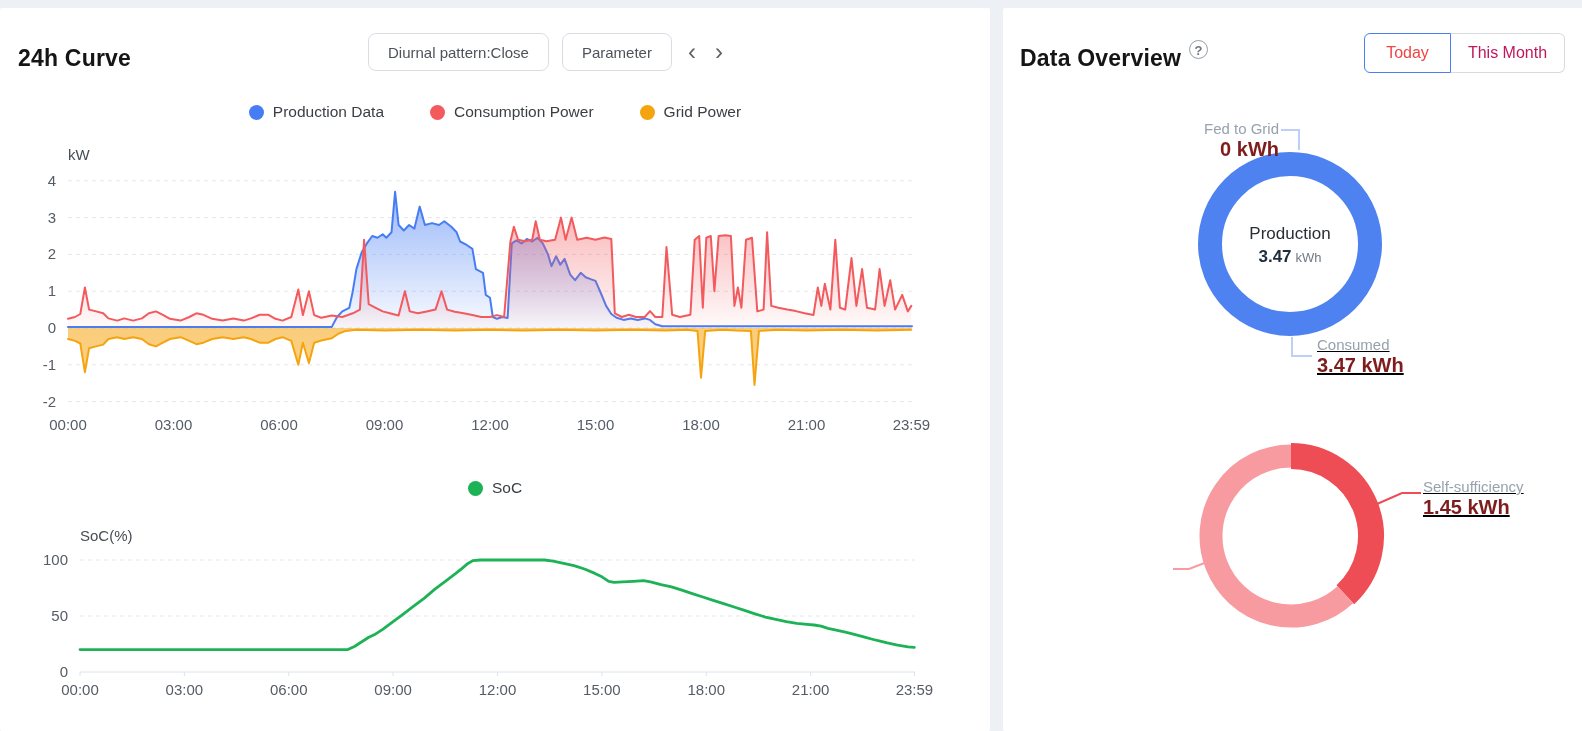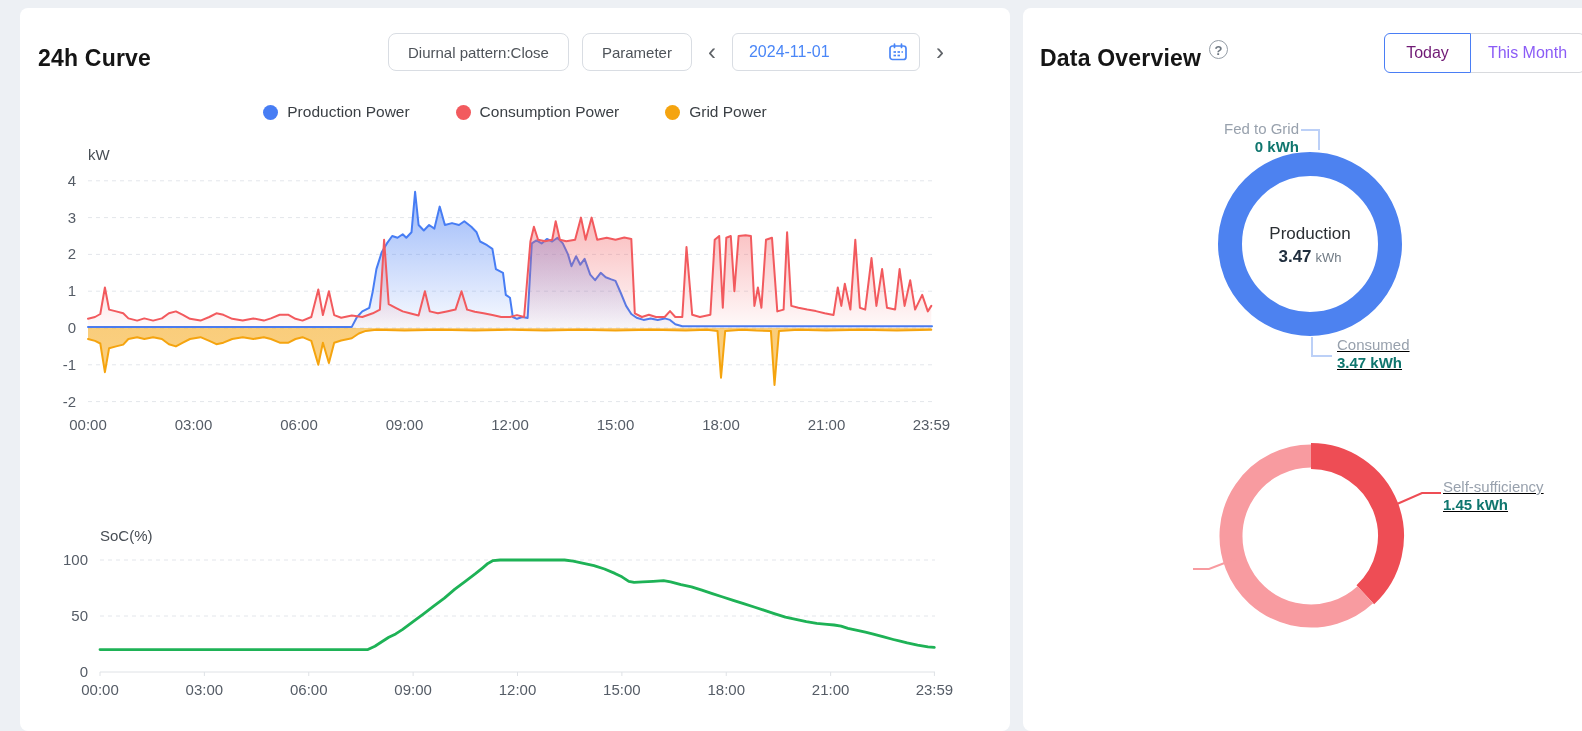--- a/index.html
+++ b/index.html
@@ -1,17 +1,17 @@
 <!DOCTYPE html>
 <html><head>
 <meta charset="utf-8">
 <style>
   html,body{margin:0;padding:0;background:#edf0f4;font-family:"Liberation Sans","DejaVu Sans",sans-serif;}
   .stage{position:relative;width:1582px;height:731px;background:#edf0f4;overflow:hidden;}
-  .panel{position:absolute;top:8px;bottom:0;background:#ffffff;border-radius:8px;margin-left:20px;}
+  .panel{position:absolute;top:8px;bottom:0;background:#ffffff;border-radius:2px;}
   .panel-left{left:0;width:990px;}
   .panel-right{left:1003px;width:598px;}
   .panel-title{position:absolute;font-size:23px;font-weight:700;color:#151515;letter-spacing:.2px;}
   
   .controls{position:absolute;left:368px;top:25px;display:flex;align-items:flex-start;}
   .btn{height:38px;padding:0 19px;border:1px solid #d9dde3;border-radius:8px;background:#fff;
        font-size:15px;color:#4e5359;font-family:inherit;cursor:pointer;white-space:nowrap;}
   .chev{width:14px;text-align:center;font-size:24px;color:#5f6368;line-height:38px;cursor:pointer;user-select:none;}
   .gap13{margin-left:13px;}
   .datebox{height:38px;width:188px;border:1px solid #d9dde3;border-radius:6px;display:flex;align-items:center;
@@ -24,64 +24,51 @@
   .lg-txt{font-size:15.5px;color:#3a3f44;}
   
   .chart-mount{position:absolute;left:0;}
   text.tick{font-size:15px;fill:#555c66;font-family:"Liberation Sans",sans-serif;}
   text.axis-name{font-size:15px;fill:#474d54;font-family:"Liberation Sans",sans-serif;}
   
   .help{position:absolute;left:186px;top:32px;width:19px;height:19px;border:1.5px solid #959da6;border-radius:50%;
         color:#6e7781;font-size:13px;line-height:19px;text-align:center;box-sizing:border-box;font-weight:700;}
   .toggle{position:absolute;left:361px;top:25px;display:flex;height:40px;}
   .tab{height:40px;box-sizing:border-box;background:#fff;font-size:16px;font-family:inherit;cursor:pointer;}
-  .tab-today{width:87px;border:1px solid #4a7ef5;border-radius:6px 0 0 6px;color:#701a75;z-index:2;}
-  .tab-month{width:114px;border:1px solid #d8dade;border-left:none;border-radius:0 6px 6px 0;color:#8b5cf6;}
+  .tab-today{width:87px;border:1px solid #4a7ef5;border-radius:6px 0 0 6px;color:#ef4444;z-index:2;}
+  .tab-month{width:114px;border:1px solid #d8dade;border-left:none;border-radius:0 6px 6px 0;color:#be185d;}
   .donut-mount{position:absolute;width:300px;height:300px;}
   .donut-center{position:absolute;display:flex;flex-direction:column;align-items:center;gap:3px;}
   .dc-label{font-size:17px;color:#2b2f33;}
   .dc-val{font-size:17px;font-weight:700;color:#1f2d3d;}
   .dc-unit{font-size:13px;font-weight:400;color:#707a84;margin-left:4px;}
   .callout{position:absolute;line-height:1.15;}
   .co-label{font-size:15px;color:#98a1ad;}
-  .co-val{font-size:15px;font-weight:700;color:#0f766e;margin-top:1px;}
+  .co-val{font-size:20px;font-weight:700;color:#7f1d1d;margin-top:1px;}
   .ta-r{text-align:right;} .ta-l{text-align:left;text-decoration:underline;}
 </style>
 </head>
 <body>
 
 <div class="stage">
 
   <section class="panel panel-left">
     <h1 class="panel-title" style="left:18px;top:22px;">24h Curve</h1>
 
     <div class="controls">
       <button class="btn">Diurnal pattern:Close</button>
       <button class="btn gap13">Parameter</button>
       <span class="chev gap13">‹</span>
-      <div class="datebox gap13">
-        <span class="dateval">2024-11-01</span>
-        <svg width="18" height="18" viewBox="0 0 18 18">
-          <rect x="1" y="3" width="16" height="13.5" rx="2.5" fill="none" stroke="#4a86f7" stroke-width="1.7"></rect>
-          <line x1="5.5" y1="1" x2="5.5" y2="4.5" stroke="#4a86f7" stroke-width="1.7" stroke-linecap="round"></line>
-          <line x1="12.5" y1="1" x2="12.5" y2="4.5" stroke="#4a86f7" stroke-width="1.7" stroke-linecap="round"></line>
-          <line x1="4.5" y1="9" x2="7" y2="9" stroke="#4a86f7" stroke-width="1.7"></line>
-          <line x1="8.5" y1="9" x2="11" y2="9" stroke="#4a86f7" stroke-width="1.7"></line>
-          <line x1="12.5" y1="9" x2="14" y2="9" stroke="#4a86f7" stroke-width="1.7"></line>
-          <line x1="4.5" y1="12.5" x2="7" y2="12.5" stroke="#4a86f7" stroke-width="1.7"></line>
-          <line x1="8.5" y1="12.5" x2="11" y2="12.5" stroke="#4a86f7" stroke-width="1.7"></line>
-        </svg>
-      </div>
       <span class="chev gap13">›</span>
     </div>
 
     <div class="legend" style="top:95px;">
         <span class="lg-item">
           <span class="lg-dot" style="background: rgb(71, 125, 244);"></span>
-          <span class="lg-txt">Production Power</span>
+          <span class="lg-txt">Production Data</span>
         </span>
         <span class="lg-item">
           <span class="lg-dot" style="background: rgb(242, 90, 94);"></span>
           <span class="lg-txt">Consumption Power</span>
         </span>
         <span class="lg-item">
           <span class="lg-dot" style="background: rgb(245, 164, 15);"></span>
           <span class="lg-txt">Grid Power</span>
         </span>
       </div>
@@ -125,20 +112,26 @@
           <text x="911.4021666666666" y="292" text-anchor="middle" class="tick">23:59</text>
           <text x="68" y="22" class="axis-name">kW</text>
           <path d="M68.0,188.9L331.8,188.9L337.0,179.0L342.3,173.4L349.3,169.8L352.8,153.2L356.4,131.1L361.6,114.6L366.9,105.4L372.2,98.0L377.5,99.8L382.7,96.2L386.3,99.8L391.5,94.3L395.1,53.8L398.6,87.0L403.8,92.5L409.1,87.0L414.4,90.6L419.7,68.6L424.9,87.0L432.0,85.1L439.0,87.0L444.3,83.3L451.3,88.8L456.6,94.3L460.1,103.5L467.1,107.2L472.4,110.9L475.9,131.1L483.0,134.8L485.8,156.9L490.0,159.8L492.8,179.0L497.0,180.8L502.3,179.0L507.6,180.1L511.8,105.4L516.4,102.4L521.6,105.4L526.9,100.9L532.2,103.5L537.5,99.8L542.8,105.4L548.0,116.4L551.5,128.2L556.1,118.2L560.3,126.7L564.6,120.8L570.2,136.6L575.1,142.2L580.7,134.8L585.7,139.2L591.3,141.4L595.5,142.9L600.8,155.0L606.1,167.9L611.3,176.0L616.6,179.7L623.6,181.9L630.7,180.4L637.7,181.9L644.7,180.4L650.0,181.9L655.3,186.3L662.3,188.2L912.0,188.2L912.0,190.0L68.0,190.0Z" fill="url(#power-chart-g0)"></path>
           <path d="M68.0,188.9L331.8,188.9L337.0,179.0L342.3,173.4L349.3,169.8L352.8,153.2L356.4,131.1L361.6,114.6L366.9,105.4L372.2,98.0L377.5,99.8L382.7,96.2L386.3,99.8L391.5,94.3L395.1,53.8L398.6,87.0L403.8,92.5L409.1,87.0L414.4,90.6L419.7,68.6L424.9,87.0L432.0,85.1L439.0,87.0L444.3,83.3L451.3,88.8L456.6,94.3L460.1,103.5L467.1,107.2L472.4,110.9L475.9,131.1L483.0,134.8L485.8,156.9L490.0,159.8L492.8,179.0L497.0,180.8L502.3,179.0L507.6,180.1L511.8,105.4L516.4,102.4L521.6,105.4L526.9,100.9L532.2,103.5L537.5,99.8L542.8,105.4L548.0,116.4L551.5,128.2L556.1,118.2L560.3,126.7L564.6,120.8L570.2,136.6L575.1,142.2L580.7,134.8L585.7,139.2L591.3,141.4L595.5,142.9L600.8,155.0L606.1,167.9L611.3,176.0L616.6,179.7L623.6,181.9L630.7,180.4L637.7,181.9L644.7,180.4L650.0,181.9L655.3,186.3L662.3,188.2L912.0,188.2" fill="none" stroke="#477df4" stroke-width="2" stroke-linejoin="round" stroke-linecap="round"></path>
           <path d="M68.0,180.8L75.0,179.0L80.3,176.0L84.9,149.5L89.1,171.6L96.1,173.4L103.2,175.3L108.4,180.4L117.2,182.6L124.3,180.4L133.1,182.6L141.9,180.4L148.9,175.3L155.9,173.4L162.9,176.8L170.0,180.8L180.5,182.6L189.3,179.0L196.4,175.3L203.4,176.8L212.2,180.8L222.7,182.6L233.3,180.4L243.8,182.6L250.9,180.4L259.7,176.8L268.5,176.8L275.5,180.8L282.5,182.6L291.3,179.0L298.3,151.4L302.9,177.1L308.9,153.2L314.2,177.1L321.2,179.7L331.8,177.5L342.3,179.0L352.8,175.3L359.9,171.6L364.1,101.7L368.7,166.1L375.7,169.8L382.7,173.4L389.8,175.3L398.6,177.5L404.9,153.2L409.8,173.4L417.9,175.3L426.7,173.4L435.5,171.6L441.5,153.2L447.1,171.6L454.8,173.8L463.6,175.3L472.4,177.1L481.2,179.0L490.0,179.0L497.0,177.1L504.1,179.0L510.4,103.5L513.9,88.8L518.1,101.7L525.2,103.2L532.2,101.7L535.7,83.3L539.9,101.7L546.3,103.2L555.1,101.7L561.0,79.6L565.6,101.7L571.6,79.6L577.2,101.7L586.7,99.8L595.5,101.7L604.3,99.5L611.3,100.9L614.8,175.3L621.9,179.0L628.9,176.8L635.9,179.0L644.7,179.0L650.0,173.1L655.3,179.0L662.3,179.0L666.5,109.0L672.2,176.8L679.9,179.0L690.4,176.8L694.7,101.7L699.2,98.0L702.8,169.8L706.3,99.8L710.8,98.0L714.4,153.2L718.6,98.0L725.6,97.3L730.9,98.0L734.4,167.9L737.9,149.5L741.4,169.8L746.0,101.7L752.0,99.8L757.3,173.4L763.6,171.6L767.1,94.3L771.3,167.9L778.4,169.8L787.2,171.6L795.9,173.1L804.7,175.3L813.5,177.1L817.8,149.5L821.3,167.9L824.8,145.8L830.4,171.6L835.3,101.7L839.9,169.8L845.2,171.6L851.5,120.1L856.4,167.9L862.1,131.1L867.0,169.8L875.1,171.6L879.6,131.1L884.6,167.9L890.2,142.2L895.1,171.6L902.2,156.9L907.8,173.4L911.3,167.9L911.3,190.0L68.0,190.0Z" fill="url(#power-chart-g1)"></path>
           <path d="M68.0,180.8L75.0,179.0L80.3,176.0L84.9,149.5L89.1,171.6L96.1,173.4L103.2,175.3L108.4,180.4L117.2,182.6L124.3,180.4L133.1,182.6L141.9,180.4L148.9,175.3L155.9,173.4L162.9,176.8L170.0,180.8L180.5,182.6L189.3,179.0L196.4,175.3L203.4,176.8L212.2,180.8L222.7,182.6L233.3,180.4L243.8,182.6L250.9,180.4L259.7,176.8L268.5,176.8L275.5,180.8L282.5,182.6L291.3,179.0L298.3,151.4L302.9,177.1L308.9,153.2L314.2,177.1L321.2,179.7L331.8,177.5L342.3,179.0L352.8,175.3L359.9,171.6L364.1,101.7L368.7,166.1L375.7,169.8L382.7,173.4L389.8,175.3L398.6,177.5L404.9,153.2L409.8,173.4L417.9,175.3L426.7,173.4L435.5,171.6L441.5,153.2L447.1,171.6L454.8,173.8L463.6,175.3L472.4,177.1L481.2,179.0L490.0,179.0L497.0,177.1L504.1,179.0L510.4,103.5L513.9,88.8L518.1,101.7L525.2,103.2L532.2,101.7L535.7,83.3L539.9,101.7L546.3,103.2L555.1,101.7L561.0,79.6L565.6,101.7L571.6,79.6L577.2,101.7L586.7,99.8L595.5,101.7L604.3,99.5L611.3,100.9L614.8,175.3L621.9,179.0L628.9,176.8L635.9,179.0L644.7,179.0L650.0,173.1L655.3,179.0L662.3,179.0L666.5,109.0L672.2,176.8L679.9,179.0L690.4,176.8L694.7,101.7L699.2,98.0L702.8,169.8L706.3,99.8L710.8,98.0L714.4,153.2L718.6,98.0L725.6,97.3L730.9,98.0L734.4,167.9L737.9,149.5L741.4,169.8L746.0,101.7L752.0,99.8L757.3,173.4L763.6,171.6L767.1,94.3L771.3,167.9L778.4,169.8L787.2,171.6L795.9,173.1L804.7,175.3L813.5,177.1L817.8,149.5L821.3,167.9L824.8,145.8L830.4,171.6L835.3,101.7L839.9,169.8L845.2,171.6L851.5,120.1L856.4,167.9L862.1,131.1L867.0,169.8L875.1,171.6L879.6,131.1L884.6,167.9L890.2,142.2L895.1,171.6L902.2,156.9L907.8,173.4L911.3,167.9" fill="none" stroke="#f25a5e" stroke-width="2" stroke-linejoin="round" stroke-linecap="round"></path>
           <path d="M68.0,201.0L75.0,202.9L80.3,205.5L84.9,234.2L89.1,210.2L96.1,208.4L103.2,206.6L108.4,201.0L117.2,199.2L124.3,201.0L133.1,199.2L141.9,201.0L148.9,206.2L155.9,208.4L162.9,204.7L170.0,201.0L180.5,199.2L189.3,202.9L196.4,206.2L203.4,204.7L212.2,201.0L222.7,199.2L233.3,201.0L243.8,199.2L250.9,201.0L259.7,204.7L268.5,204.7L275.5,201.0L282.5,199.2L291.3,202.9L298.3,226.8L302.9,204.7L308.9,225.0L314.2,204.7L321.2,202.5L331.8,200.3L338.8,195.5L345.8,192.9L356.4,191.8L384.5,192.6L419.7,191.8L454.8,192.6L490.0,191.8L525.2,192.6L560.3,191.8L595.5,192.6L630.7,191.8L665.8,192.6L686.9,191.8L697.5,192.9L701.0,239.7L705.2,192.9L722.1,191.8L736.2,192.6L750.9,192.9L754.5,247.0L759.0,192.9L778.4,191.8L806.5,192.6L841.7,191.8L876.8,192.6L911.3,191.8L911.3,190.0L68.0,190.0Z" fill="url(#power-chart-g2)"></path>
           <path d="M68.0,201.0L75.0,202.9L80.3,205.5L84.9,234.2L89.1,210.2L96.1,208.4L103.2,206.6L108.4,201.0L117.2,199.2L124.3,201.0L133.1,199.2L141.9,201.0L148.9,206.2L155.9,208.4L162.9,204.7L170.0,201.0L180.5,199.2L189.3,202.9L196.4,206.2L203.4,204.7L212.2,201.0L222.7,199.2L233.3,201.0L243.8,199.2L250.9,201.0L259.7,204.7L268.5,204.7L275.5,201.0L282.5,199.2L291.3,202.9L298.3,226.8L302.9,204.7L308.9,225.0L314.2,204.7L321.2,202.5L331.8,200.3L338.8,195.5L345.8,192.9L356.4,191.8L384.5,192.6L419.7,191.8L454.8,192.6L490.0,191.8L525.2,192.6L560.3,191.8L595.5,192.6L630.7,191.8L665.8,192.6L686.9,191.8L697.5,192.9L701.0,239.7L705.2,192.9L722.1,191.8L736.2,192.6L750.9,192.9L754.5,247.0L759.0,192.9L778.4,191.8L806.5,192.6L841.7,191.8L876.8,192.6L911.3,191.8" fill="none" stroke="#f5a40f" stroke-width="2" stroke-linejoin="round" stroke-linecap="round"></path>
         </svg></div>
 
+    <div class="legend" style="top:471px;">
+        <span class="lg-item">
+          <span class="lg-dot" style="background: rgb(30, 178, 86);"></span>
+          <span class="lg-txt">SoC</span>
+        </span>
+      </div>
     <div class="chart-mount" style="top:507px;" id="soc-chart"><svg width="960" height="200">
           <defs></defs>
           <line x1="80" x2="915" y1="44.999999999999986" y2="44.999999999999986" stroke="#e3e6eb" stroke-dasharray="4 4"></line>
           <text x="68" y="49.999999999999986" text-anchor="end" class="tick">100</text>
           <line x1="80" x2="915" y1="101" y2="101" stroke="#e3e6eb" stroke-dasharray="4 4"></line>
           <text x="68" y="106" text-anchor="end" class="tick">50</text>
           <text x="68" y="162" text-anchor="end" class="tick">0</text>
           <line x1="80" x2="915" y1="157" y2="157" stroke="#dfe2e6"></line>
           <line x1="80" x2="80" y1="157" y2="161" stroke="#dfe2e6"></line>
           <text x="80" y="180" text-anchor="middle" class="tick">00:00</text>

